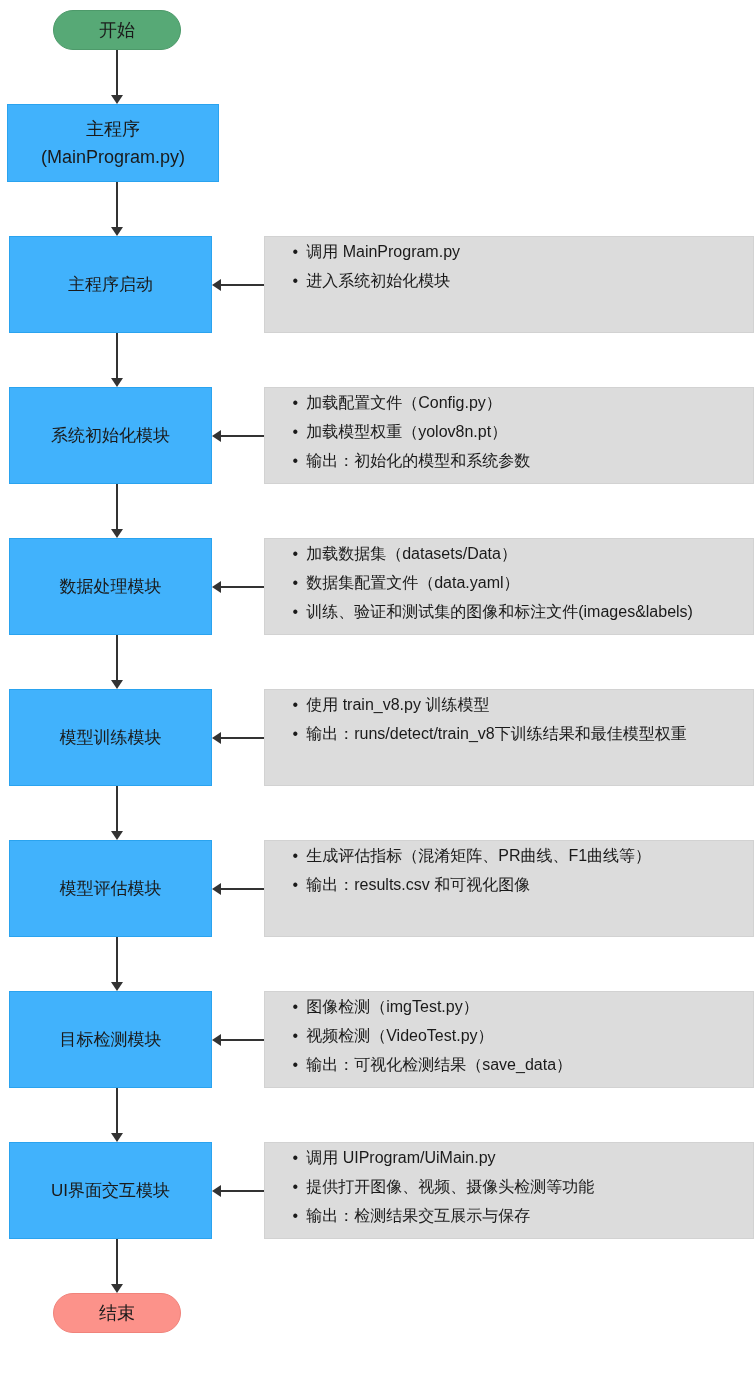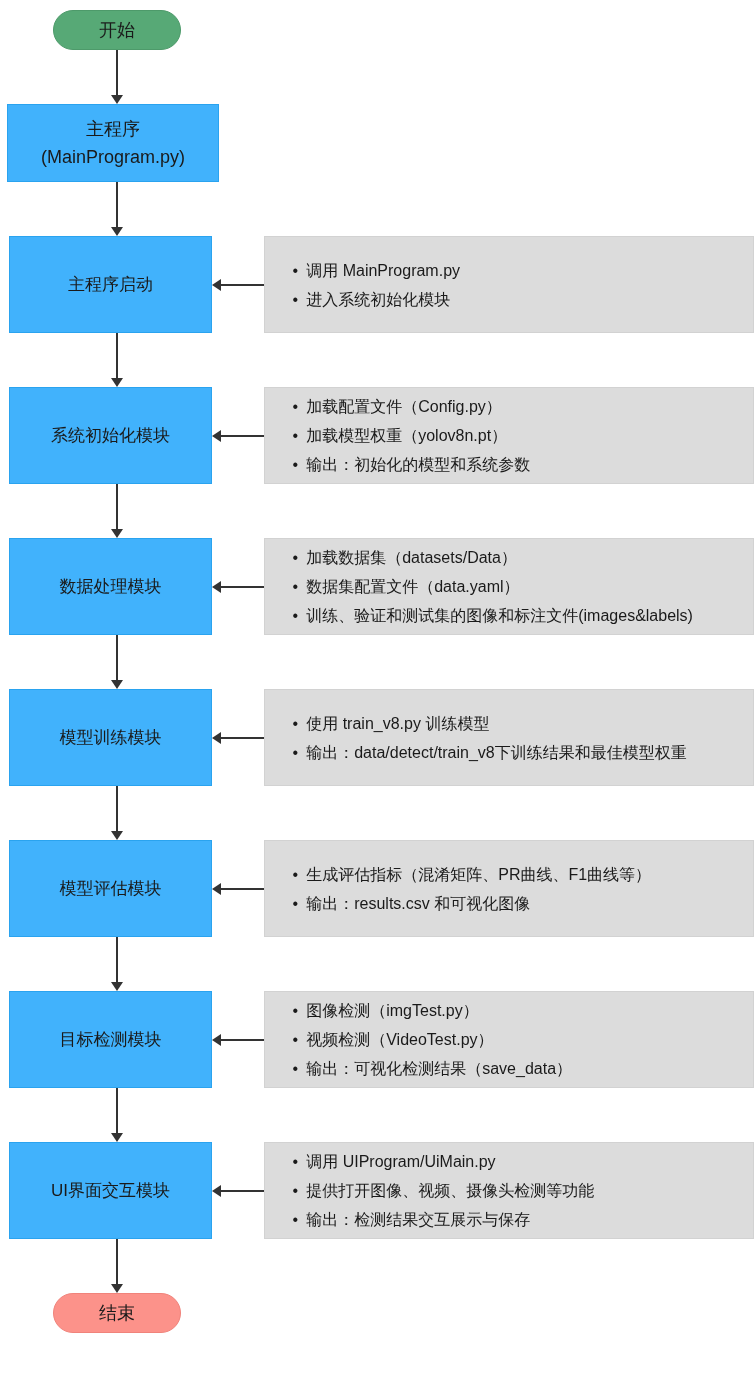--- a/index.html
+++ b/index.html
@@ -99,21 +99,20 @@
   }
   .h-arrow .line { flex: 1; height: 2px; background: #333; }
 
   .note-box {
     width: 528px;
     background: var(--note_fill, #DCDCDC);
     border: 1px solid var(--note_edge, #d2d2d2);
     box-sizing: border-box;
     display: flex;
     flex-direction: column;
-    justify-content: center;
     padding-left: 28px;
     padding-right: 16px;
     font-size: 16px;
   }
   .note {
     line-height: 29px;
     white-space: nowrap;
   }
   .note::before {
     content: "\2022";
@@ -206,21 +205,21 @@
   <div class="row">
     <div class="process-box">
       <span>模型训练模块</span>
     </div>
     <div class="h-arrow">
       <div class="head"></div>
       <div class="line"></div>
     </div>
     <div class="note-box">
       <div class="note">使用 train_v8.py 训练模型</div>
-      <div class="note">输出：data/detect/train_v8下训练结果和最佳模型权重</div>
+      <div class="note">输出：runs/detect/train_v8下训练结果和最佳模型权重</div>
     </div>
   </div>
 
   <div class="v-arrow">
     <div class="line"></div>
     <div class="head"></div>
   </div>
 
   <div class="row">
     <div class="process-box">

